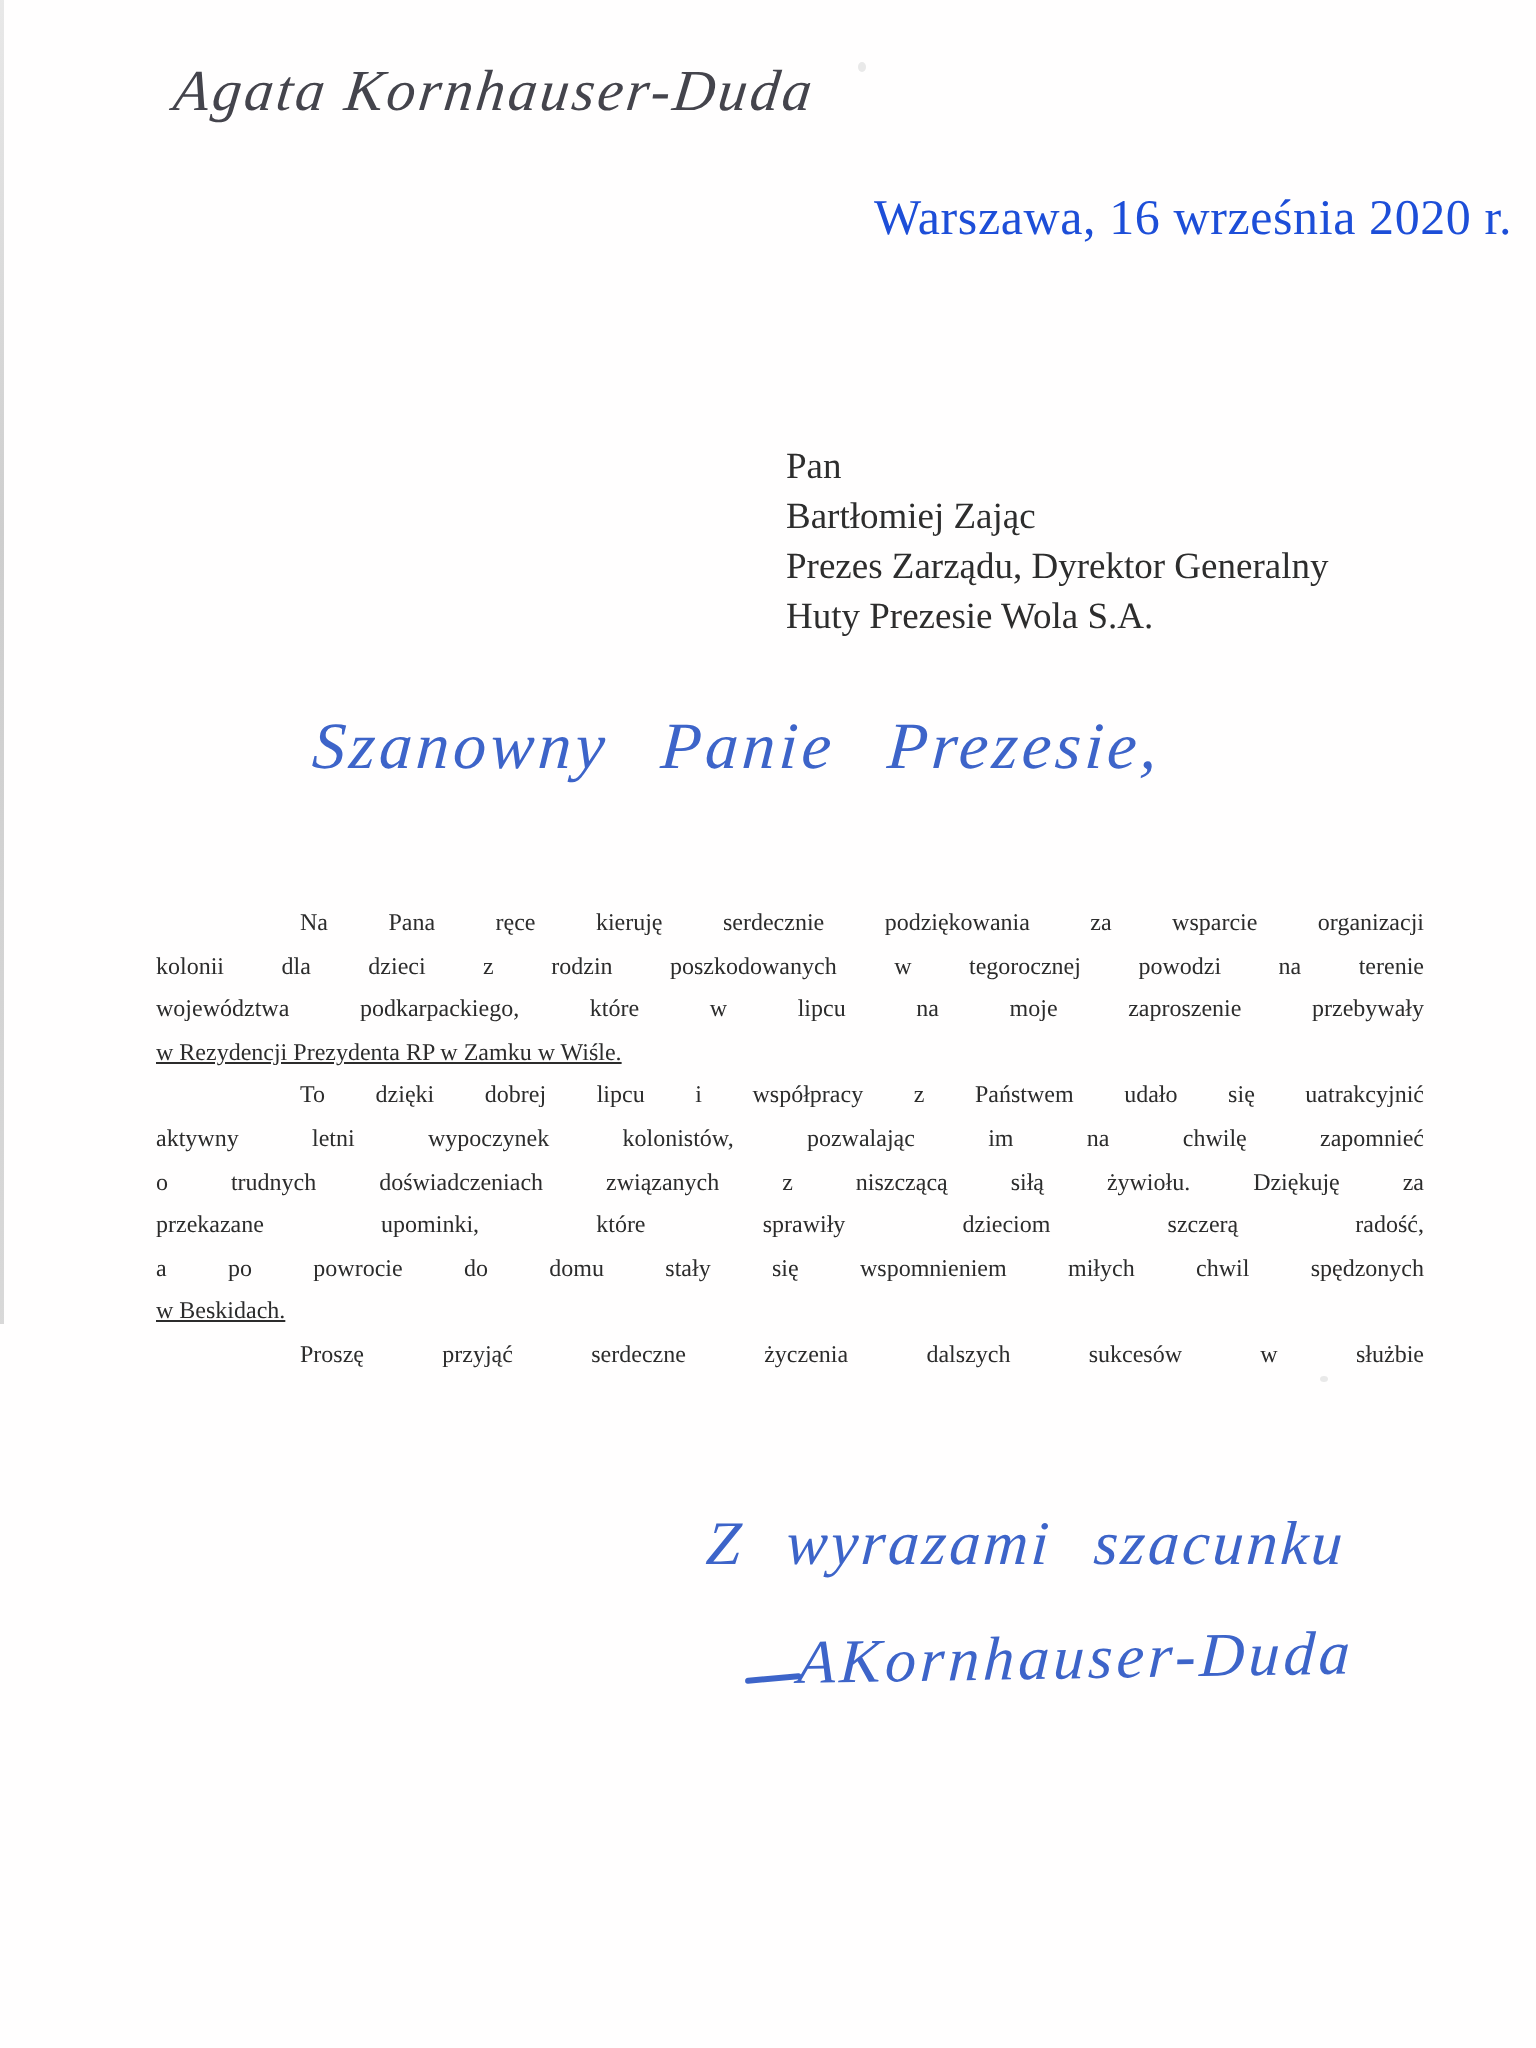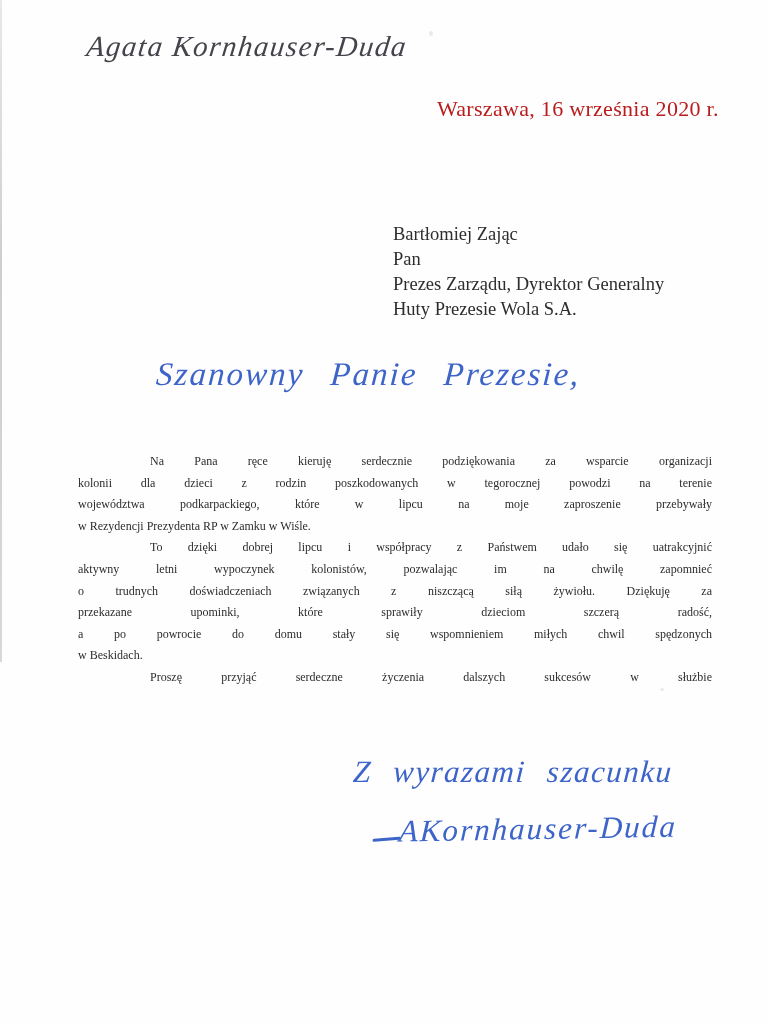--- a/index.html
+++ b/index.html
@@ -32,22 +32,22 @@
     font-size: 29px;
     letter-spacing: 1.5px;
     color: #44444c;
     transform: skewX(-7deg);
     transform-origin: left bottom;
     white-space: nowrap;
   }
 
   .dateline {
     position: absolute; left: 437px; top: 96px;
-    font-size: 22px; letter-spacing: .3px;
-    color: #b91c1c; white-space: nowrap;
+    font-size: 25px; letter-spacing: .3px;
+    color: #1d4ed8; white-space: nowrap;
   }
 
   .recipient {
     position: absolute; left: 393px; top: 222px;
     font-size: 18.5px; line-height: 25px;
     color: #2d2d2d;
   }
 
   .handwriting {
     font-family: "Liberation Serif", serif;
@@ -62,21 +62,21 @@
     transform: skewX(-4deg); transform-origin: left bottom;
   }
 
   .letter-body {
     position: absolute; left: 78px; top: 451px; width: 634px;
     font-size: 12px; line-height: 21.6px;
     color: #2c2c2c;
   }
   .bl { text-align: justify; text-align-last: justify; }
   .bl.first { padding-left: 72px; }
-  .bl.last { text-align-last: left; }
+  .bl.last { text-align-last: left; text-decoration: underline; }
 
   .closing {
     position: absolute; left: 352px; top: 754px;
     font-size: 31px; letter-spacing: 1.5px; word-spacing: 12px;
     transform: skewX(-4deg); transform-origin: left bottom;
   }
 
   .signature {
     position: absolute; left: 372px; top: 814px;
     font-size: 31px; letter-spacing: 2px;
@@ -99,22 +99,22 @@
 
   <div class="scan-edge"></div>
   <div class="speck s1"></div>
   <div class="speck s2"></div>
 
   <div class="letterhead">Agata Kornhauser-Duda</div>
 
   <div class="dateline">Warszawa, 16 września 2020 r.</div>
 
   <div class="recipient">
+    <div>Pan</div>
     <div>Bartłomiej Zając</div>
-    <div>Pan</div>
     <div>Prezes Zarządu, Dyrektor Generalny</div>
     <div>Huty Prezesie Wola S.A.</div>
   </div>
 
   <div class="handwriting salutation">Szanowny Panie Prezesie,</div>
 
   <div class="letter-body">
     <div class="para">
       <div class="bl first">Na Pana ręce kieruję serdecznie podziękowania za wsparcie organizacji</div>
       <div class="bl">kolonii dla dzieci z rodzin poszkodowanych w tegorocznej powodzi na terenie</div>

